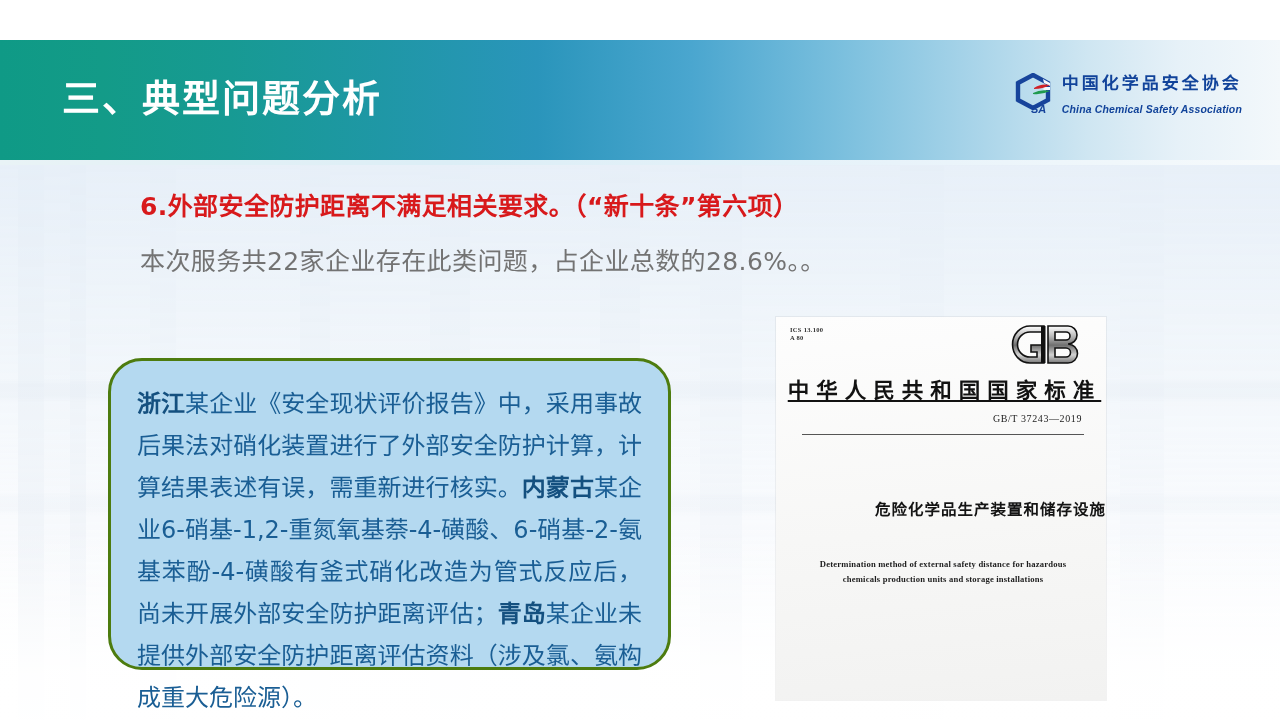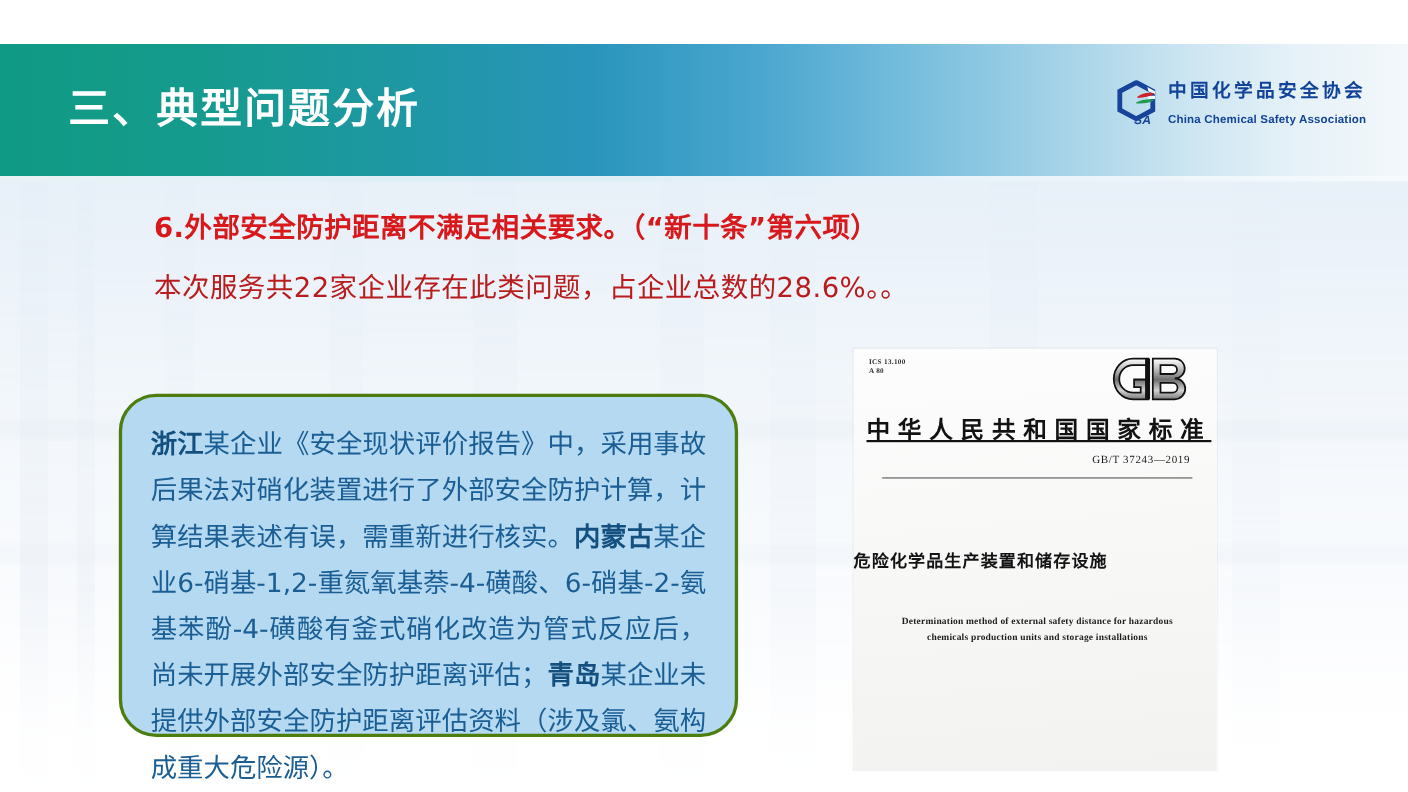--- a/index.html
+++ b/index.html
@@ -112,32 +112,33 @@
   .logo-text{ display:flex; flex-direction:column; justify-content:center; gap:12px; }
   .logo-cn{
     font-size:17px; font-weight:700; color:#11439a;
     letter-spacing:3px; line-height:1.05; white-space:nowrap;
     font-family:"DejaVu Sans","Liberation Sans",sans-serif;
   }
   .logo-en{
     font-size:10.5px; font-weight:700; color:#11439a;
     letter-spacing:.15px; line-height:1.05; white-space:nowrap;
     font-family:"Liberation Sans",sans-serif;
+    font-style:italic;
   }
 
   
   .headline{
     position:absolute; left:140px; top:152px;
     font-size:25px; font-weight:700; color:#d8191b;
     letter-spacing:.4px; white-space:nowrap; line-height:1.2;
     font-family:"DejaVu Sans","Liberation Sans",sans-serif;
   }
   .subline{
     position:absolute; left:140px; top:207px;
-    font-size:25px; font-weight:400; color:#b91c1c;
+    font-size:25px; font-weight:400; color:#737373;
     letter-spacing:.4px; white-space:nowrap; line-height:1.2;
     font-family:"DejaVu Sans","Liberation Sans",sans-serif;
   }
 
   
   .callout{
     position:absolute; left:108px; top:318px;
     width:563px; height:312px;
     background:#b4d9f0;
     border:3px solid #4d7c0f;
@@ -180,21 +181,21 @@
     position:absolute; right:24px; top:96px;
     font-size:10px; color:#1c1c1c; letter-spacing:.6px;
     font-family:"Liberation Serif","DejaVu Serif",serif;
   }
   .gb-rule{
     position:absolute; left:26px; right:22px; top:117px;
     height:1px; background:#555;
   }
   .gb-title{
     position:absolute; left:0; right:0; top:180px;
-    text-align:left; color:#141414;
+    text-align:right; color:#141414;
   }
   .gb-title-line{
     font-size:15.5px; font-weight:700; line-height:26px; letter-spacing:1px;
     font-family:"DejaVu Sans","Liberation Sans",sans-serif;
   }
   .gb-sub{
     position:absolute; left:30px; right:26px; top:240px;
     text-align:center; color:#1d1d1d;
   }
   .gb-sub-line{

